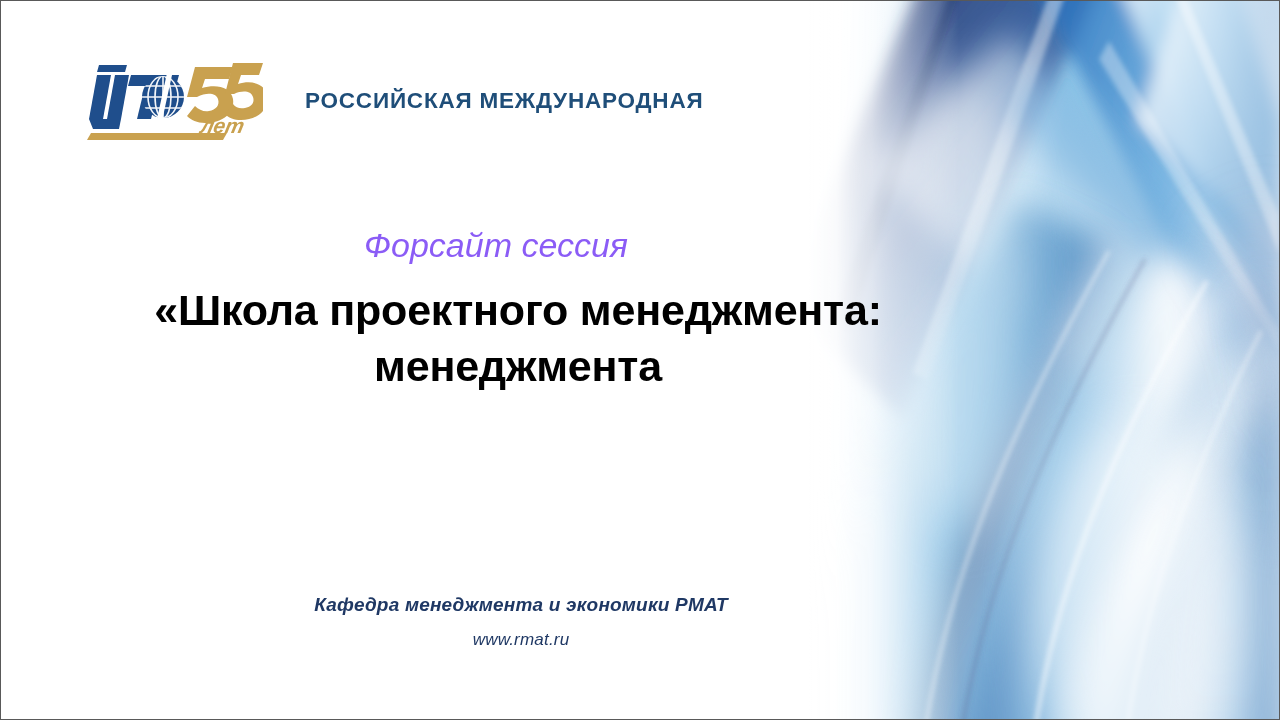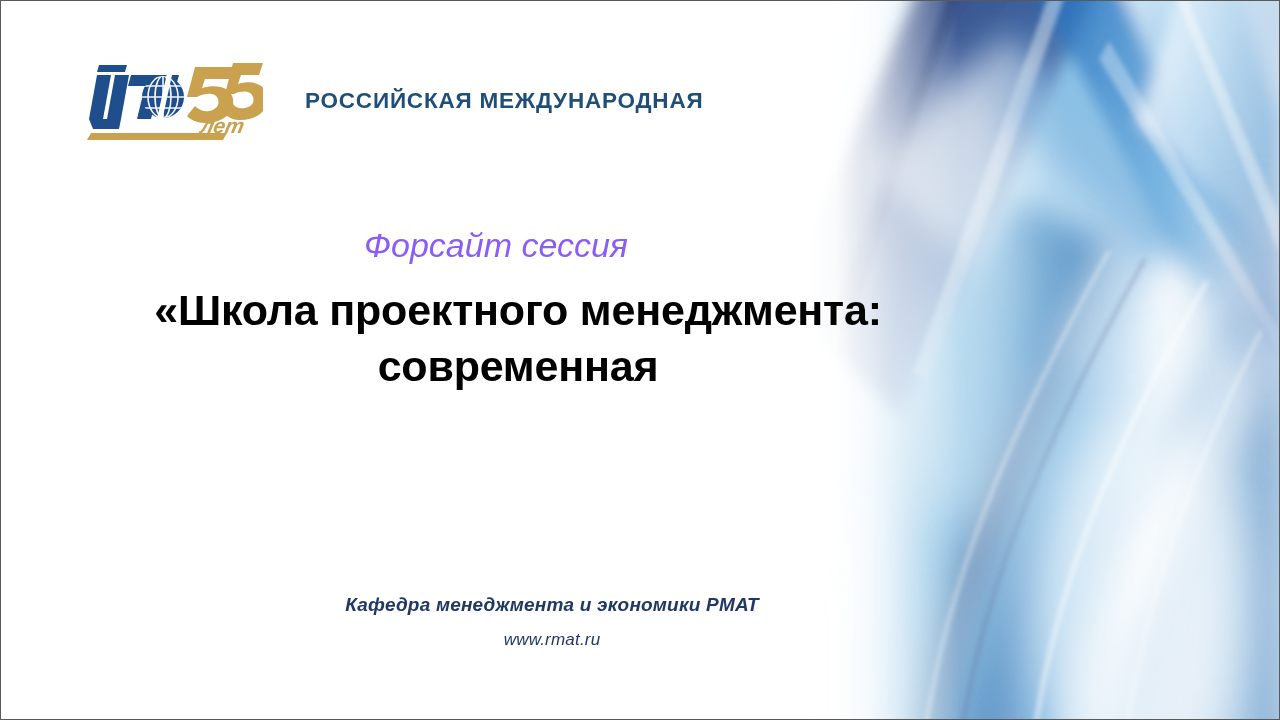--- a/index.html
+++ b/index.html
@@ -104,21 +104,20 @@
 
   
   .footer {
     position: absolute;
     top: 593px;
     left: 0;
     width: 1040px;
     text-align: center;
     color: #1F3864;
     font-style: italic;
-    margin-left: 31px;
   }
   .footer .dept {
     font-size: 19px;
     font-weight: bold;
     letter-spacing: 0.2px;
     line-height: 1.2;
   }
   .footer .site {
     margin-top: 13px;
     font-size: 17px;
@@ -345,21 +344,21 @@
 
     <div class="org-name">
       <span>РОССИЙСКАЯ МЕЖДУНАРОДНАЯ</span>
     </div>
   </div>
 
   <div class="subtitle">Форсайт сессия</div>
 
   <div class="main-title">
     <span class="tline">«Школа проектного менеджмента:</span>
-    <span class="tline">современная</span>
+    <span class="tline">менеджмента</span>
   </div>
 
   <div class="footer">
     <div class="dept">Кафедра менеджмента и экономики РМАТ</div>
     <div class="site">www.rmat.ru</div>
   </div>
 
 </div>
 
 </body></html>

